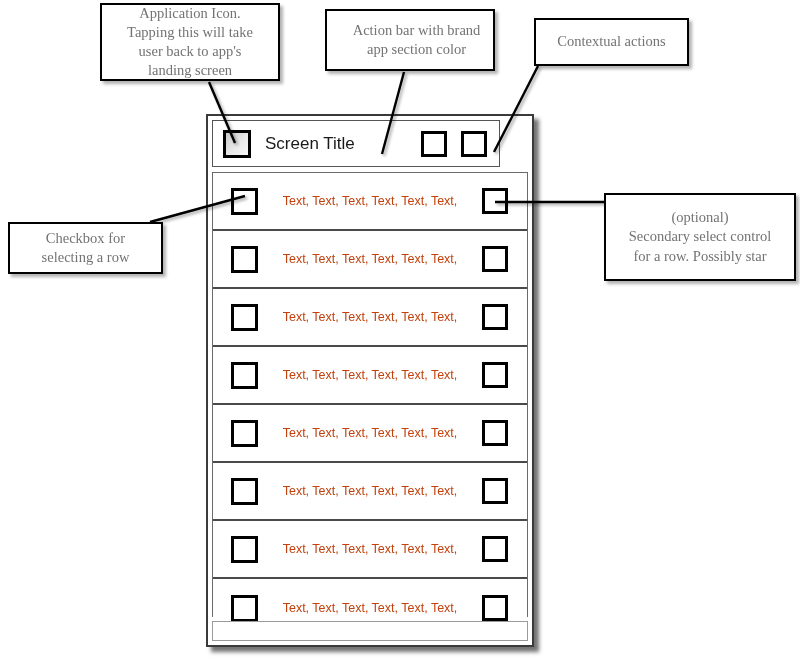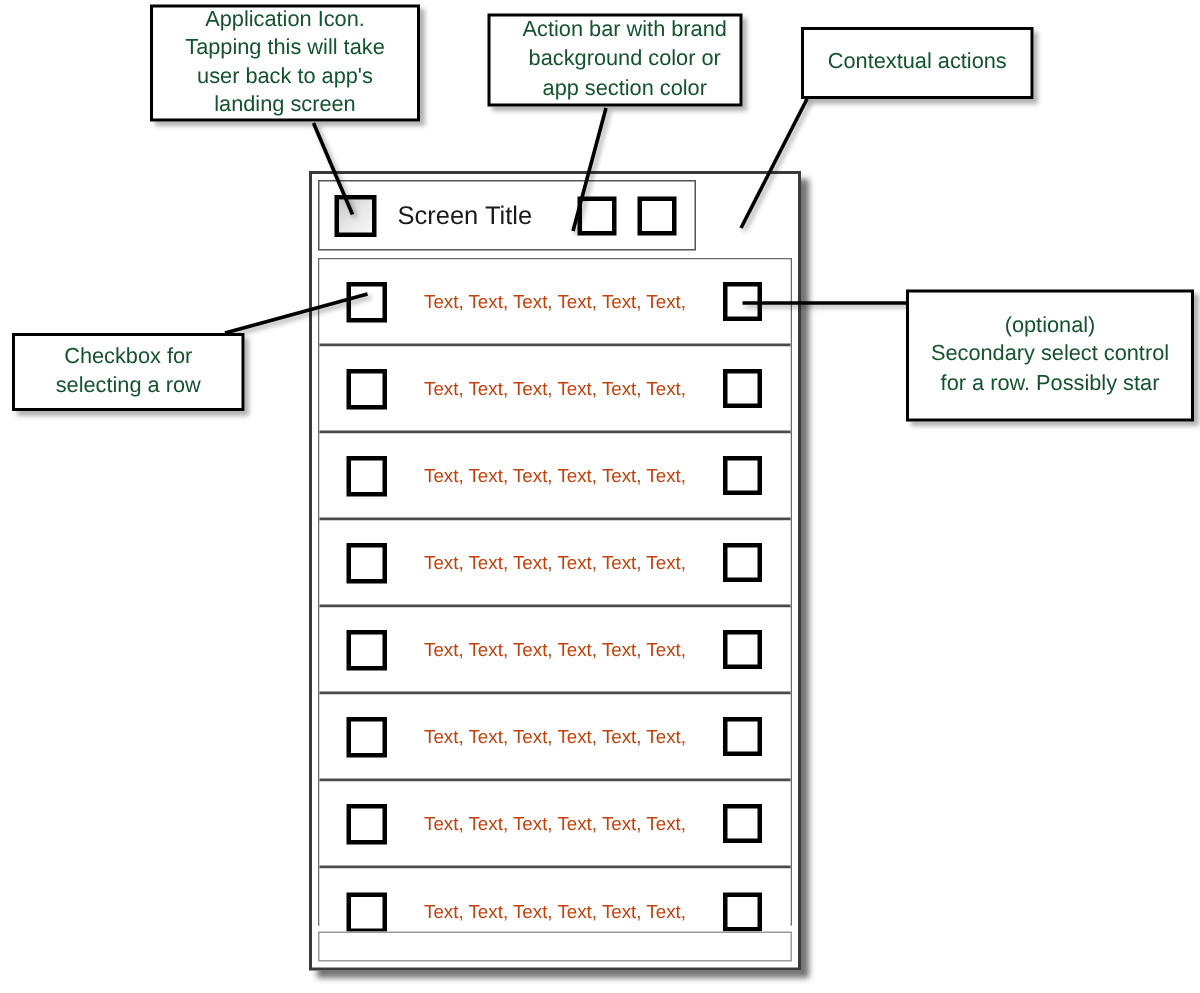--- a/index.html
+++ b/index.html
@@ -19,25 +19,26 @@
   .callout {
     position: absolute;
     box-sizing: border-box;
     background: #ffffff;
     border: 2px solid #000000;
     box-shadow: 3px 3px 3px rgba(0,0,0,0.30);
     display: flex;
     align-items: center;
     justify-content: center;
     text-align: center;
-    color: #14532d;
+    color: #737373;
     font-size: 14.5px;
     line-height: 1.32;
     padding: 5px 8px;
     z-index: 40;
+    font-family: Liberation Serif, serif;
   }
   .callout span { display: block; }
 
   
   #leaders {
     position: absolute;
     left: 0; top: 0;
     width: 800px; height: 662px;
     z-index: 30;
     pointer-events: none;
@@ -55,21 +56,21 @@
     border: 2px solid #3a3a3a;
     box-shadow: 5px 5px 4px rgba(0,0,0,0.55);
     z-index: 10;
   }
 
   
   #action-bar {
     position: absolute;
     left: 4px;
     top: 4px;
-    width: 252px;
+    width: 288px;
     height: 47px;
     box-sizing: border-box;
     border: 1px solid #555555;
     background: #ffffff;
     display: flex;
     align-items: center;
     z-index: 12;
   }
   .app-icon {
     width: 28px;
@@ -187,21 +188,20 @@
     <span>Application Icon.</span>
     <span>Tapping this will take</span>
     <span>user back to app's</span>
     <span>landing screen</span>
   </div>
 </div>
 
 <div class="callout" style="left:325px; top:9px; width:170px; height:62px;padding-left:21px;">
   <div>
     <span>Action bar with brand</span>
-    <span>background color or</span>
     <span>app section color</span>
   </div>
 </div>
 
 <div class="callout" style="left:534px; top:18px; width:155px; height:48px;">
   <div>
     <span>Contextual actions</span>
   </div>
 </div>
 

